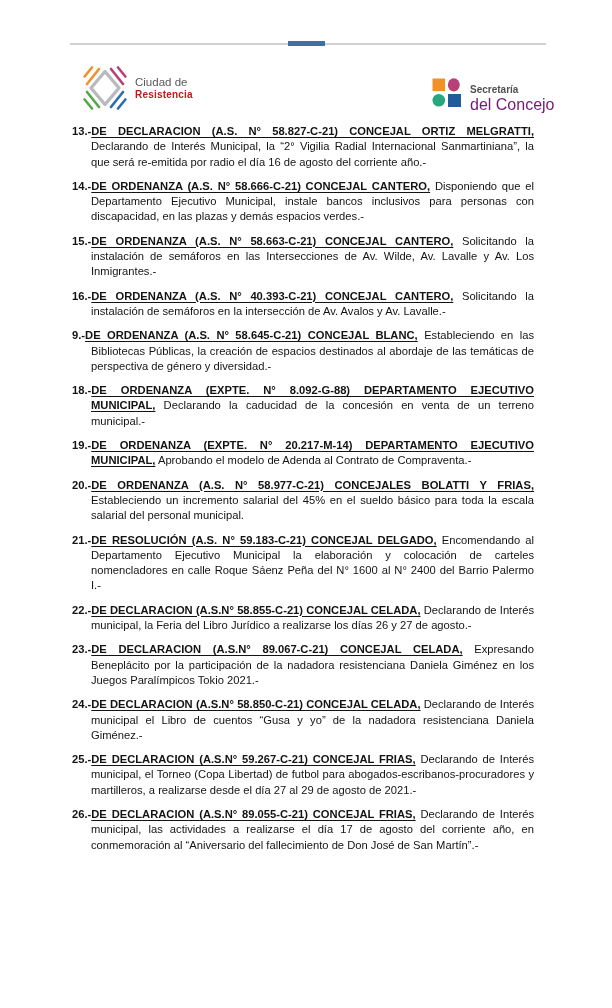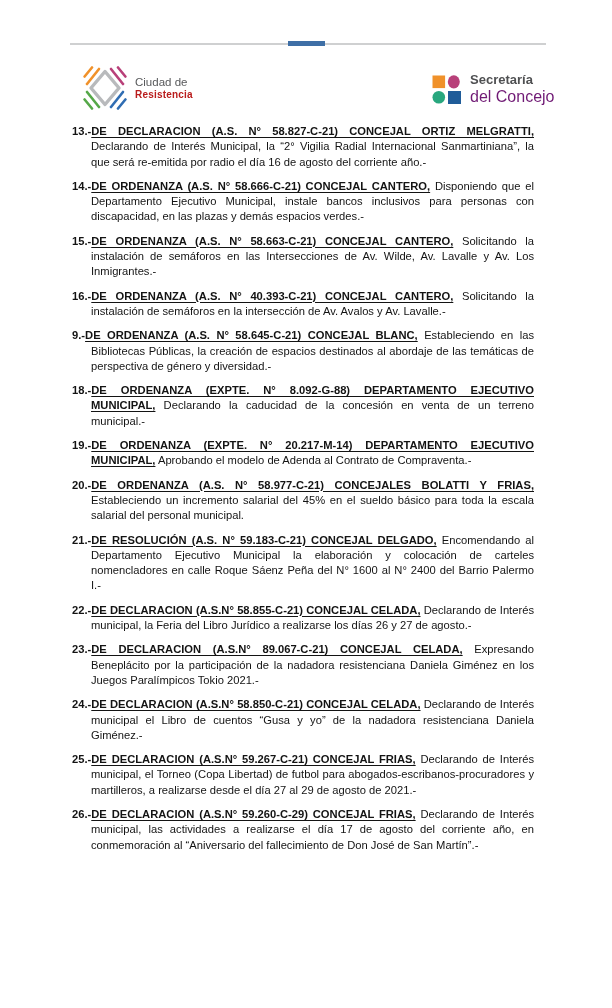--- a/index.html
+++ b/index.html
@@ -41,21 +41,21 @@
 
   
   .logo-right {
     position: absolute;
     left: 432px; top: 73px;
     display: flex;
     align-items: center;
     gap: 8px;
   }
   .logo-right-text { line-height: 1.15; }
-  .logo-right-l1 { font-size: 13px; font-weight: bold; color: #4f5052; }
+  .logo-right-l1 { font-size: 10px; font-weight: bold; color: #4f5052; margin-top: 11px; }
   .logo-right-l2 { font-size: 16px; color: #701a75; }
 
   
   .content {
     position: absolute;
     left: 72px; top: 124px;
     width: 462px;
   }
   .item {
     margin: 0 0 9px 0;
@@ -144,16 +144,16 @@
   <p class="item"><span class="item-num">21.-</span><span class="item-head">DE RESOLUCIÓN (A.S. N° 59.183-C-21) CONCEJAL DELGADO,</span><span class="item-body"> Encomendando al Departamento Ejecutivo Municipal la elaboración y colocación de carteles nomencladores en calle Roque Sáenz Peña del N° 1600 al N° 2400 del Barrio Palermo I.-</span></p>
 
   <p class="item"><span class="item-num">22.-</span><span class="item-head">DE DECLARACION (A.S.N° 58.855-C-21) CONCEJAL CELADA,</span><span class="item-body"> Declarando de Interés municipal, la Feria del Libro Jurídico a realizarse los días 26 y 27 de agosto.-</span></p>
 
   <p class="item"><span class="item-num">23.-</span><span class="item-head">DE DECLARACION (A.S.N° 89.067-C-21) CONCEJAL CELADA,</span><span class="item-body"> Expresando Beneplácito por la participación de la nadadora resistenciana Daniela Giménez en los Juegos Paralímpicos Tokio 2021.-</span></p>
 
   <p class="item"><span class="item-num">24.-</span><span class="item-head">DE DECLARACION (A.S.N° 58.850-C-21) CONCEJAL CELADA,</span><span class="item-body"> Declarando de Interés municipal el Libro de cuentos “Gusa y yo” de la nadadora resistenciana Daniela Giménez.-</span></p>
 
   <p class="item"><span class="item-num">25.-</span><span class="item-head">DE DECLARACION (A.S.N° 59.267-C-21) CONCEJAL FRIAS,</span><span class="item-body"> Declarando de Interés municipal, el Torneo (Copa Libertad) de futbol para abogados-escribanos-procuradores y martilleros, a realizarse desde el día 27 al 29 de agosto de 2021.-</span></p>
 
-  <p class="item"><span class="item-num">26.-</span><span class="item-head">DE DECLARACION (A.S.N° 59.260-C-29) CONCEJAL FRIAS,</span><span class="item-body"> Declarando de Interés municipal, las actividades a realizarse el día 17 de agosto del corriente año, en conmemoración al “Aniversario del fallecimiento de Don José de San Martín”.-</span></p>
+  <p class="item"><span class="item-num">26.-</span><span class="item-head">DE DECLARACION (A.S.N° 89.055-C-21) CONCEJAL FRIAS,</span><span class="item-body"> Declarando de Interés municipal, las actividades a realizarse el día 17 de agosto del corriente año, en conmemoración al “Aniversario del fallecimiento de Don José de San Martín”.-</span></p>
 </div>
 
 </div>
 
 </body></html>

